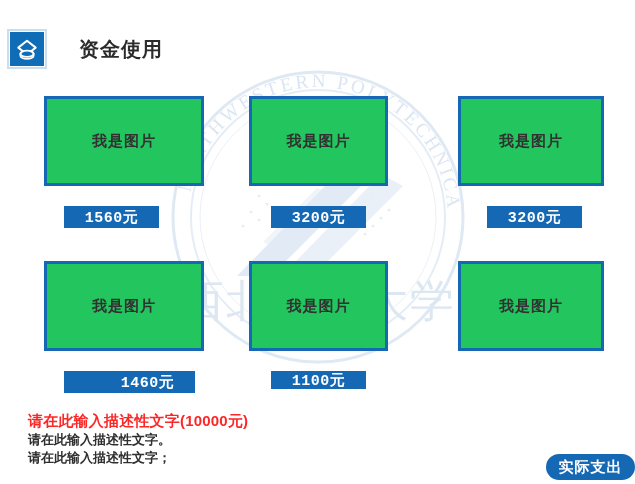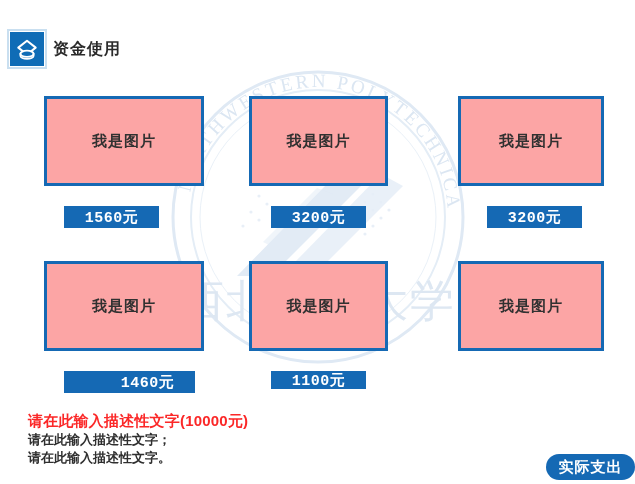--- a/index.html
+++ b/index.html
@@ -43,22 +43,22 @@
     width: 36px;
     height: 36px;
     background: #0f6cb6;
     box-shadow: 0 0 0 1px #ffffff inset, 0 0 0 2px #c9dff0;
     display: flex;
     align-items: center;
     justify-content: center;
     flex: none;
   }
   .header-title {
-    margin-left: 8px;
-    font-size: 16px;
+    margin-left: 34px;
+    font-size: 20px;
     font-weight: bold;
     color: #2b2b2b;
     letter-spacing: 1px;
     white-space: nowrap;
   }
 
   
   .cards {
     position: absolute;
     left: 0;
@@ -68,21 +68,21 @@
     z-index: 1;
     pointer-events: none;
   }
   .card {
     position: absolute;
     pointer-events: auto;
   }
   .card-frame {
     box-sizing: border-box;
     border: 3px solid #1569b4;
-    background: #fca5a5;
+    background: #22c55e;
     display: flex;
     align-items: center;
     justify-content: center;
     width: 100%;
     height: 100%;
   }
   .card-frame-label {
     font-size: 15px;
     font-weight: bold;
     color: #313131;
@@ -255,19 +255,19 @@
     <div class="card" id="card-6">
       <div class="card-frame">
         <span class="card-frame-label">我是图片</span>
       </div>
     </div>
 
   </div>
 
   <div class="footer-text">
     <div class="footer-headline">请在此输入描述性文字(10000元)</div>
+    <div class="footer-line">请在此输入描述性文字。</div>
     <div class="footer-line">请在此输入描述性文字；</div>
-    <div class="footer-line">请在此输入描述性文字。</div>
   </div>
 
   <div class="footer-button">实际支出</div>
 
 </div>
 
 </body></html>

